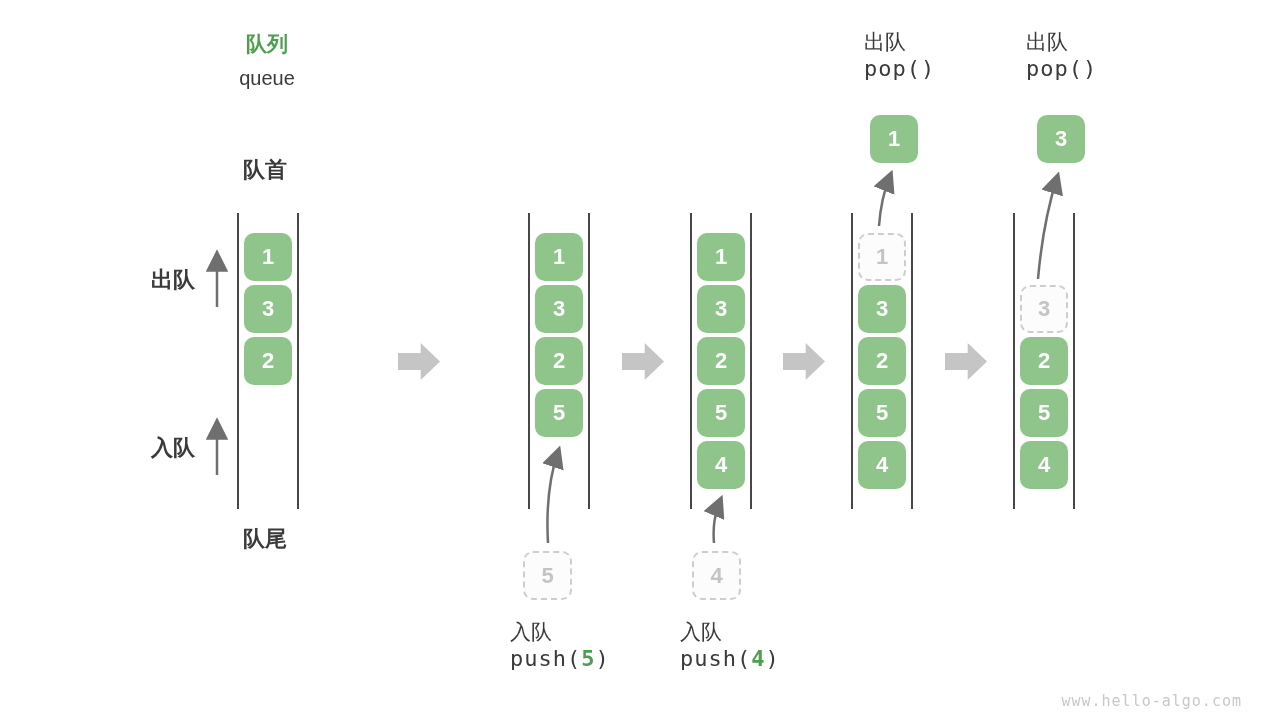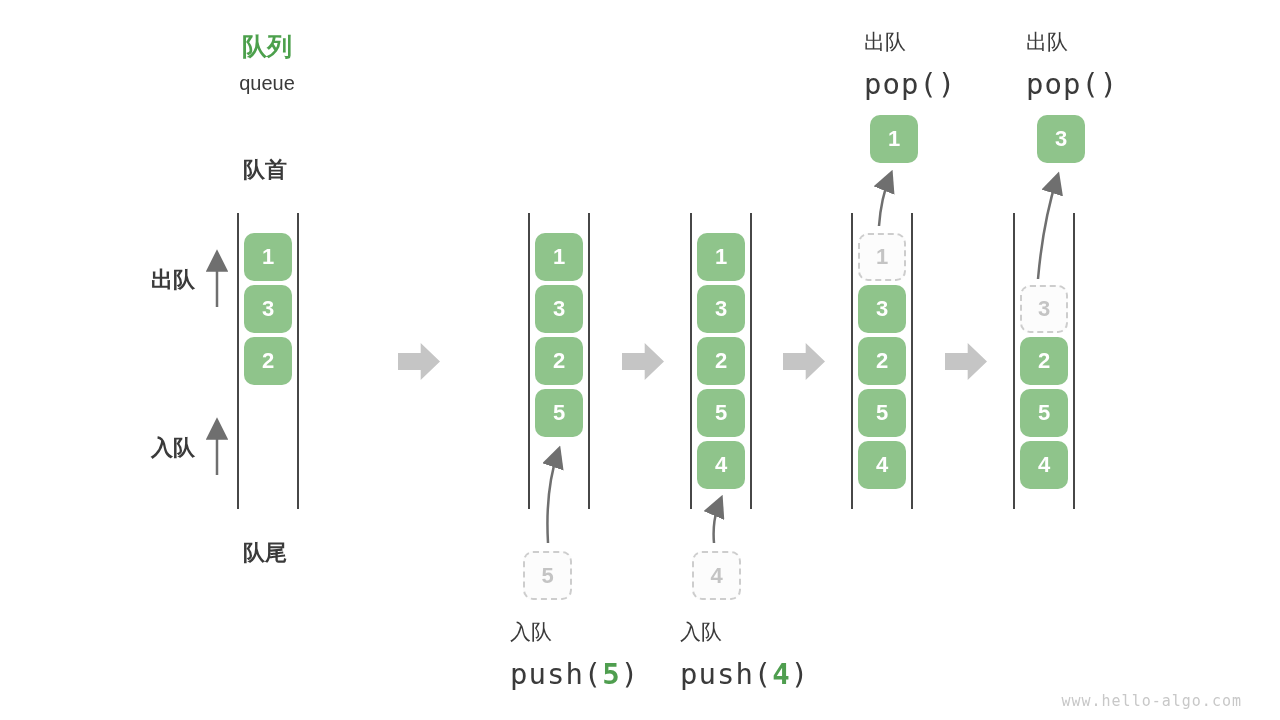--- a/index.html
+++ b/index.html
@@ -25,28 +25,28 @@
     font-size:22px;font-weight:bold;
   }
   .in-box{
     position:absolute;width:49px;height:49px;border-radius:10px;
     border:2px dashed #cdcdcd;background:#fcfcfc;color:#c4c4c4;
     display:flex;align-items:center;justify-content:center;
     font-size:22px;font-weight:bold;box-sizing:border-box;
   }
   
   .hdr{position:absolute;left:205px;top:30px;width:124px;text-align:center;}
-  .hdr .zh{font-size:25px;font-weight:bold;color:#4ca04c;}
+  .hdr .zh{font-size:21px;font-weight:bold;color:#4ca04c;}
   .hdr .en{font-size:20px;color:#3a3a3a;margin-top:9px;}
   .side-label{position:absolute;font-size:22px;font-weight:bold;color:#3a3a3a;}
   .op-label{position:absolute;color:#3a3a3a;}
   .op-label .t{font-size:21px;}
   .op-label .c{
     font-family:"DejaVu Sans Mono","Liberation Mono",monospace;
-    font-size:29px;margin-top:11px;letter-spacing:1px;
+    font-size:22px;margin-top:0;letter-spacing:1px;
   }
   .op-label .arg{color:#4f9e4f;font-weight:bold;}
   
   .flow-arrow{
     position:absolute;width:42px;height:37px;background:#c5c5c5;
     -webkit-clip-path:polygon(0 27%,54% 27%,54% 0,100% 50%,54% 100%,54% 73%,0 73%);
     clip-path:polygon(0 27%,54% 27%,54% 0,100% 50%,54% 100%,54% 73%,0 73%);
   }
   .overlay{position:absolute;left:0;top:0;pointer-events:none;}
   .watermark{
@@ -59,21 +59,21 @@
 <body>
 
 <div class="canvas">
 
   <div class="hdr">
     <div class="zh">队列</div>
     <div class="en">queue</div>
   </div>
 
   <div class="side-label" style="left:243px;top:155px;">队首</div>
-  <div class="side-label" style="left:243px;top:538px;">队尾</div>
+  <div class="side-label" style="left:243px;top:524px;">队尾</div>
   <div class="side-label" style="left:151px;top:265px;">出队</div>
   <div class="side-label" style="left:151px;top:433px;">入队</div>
 
   <div class="queue-col" style="left:237px;">
     <div class="qline left"></div>
     <div class="qline right"></div>
     <div class="slot solid" style="top:20px;">1</div>
     <div class="slot solid" style="top:72px;">3</div>
     <div class="slot solid" style="top:124px;">2</div>
   </div>

